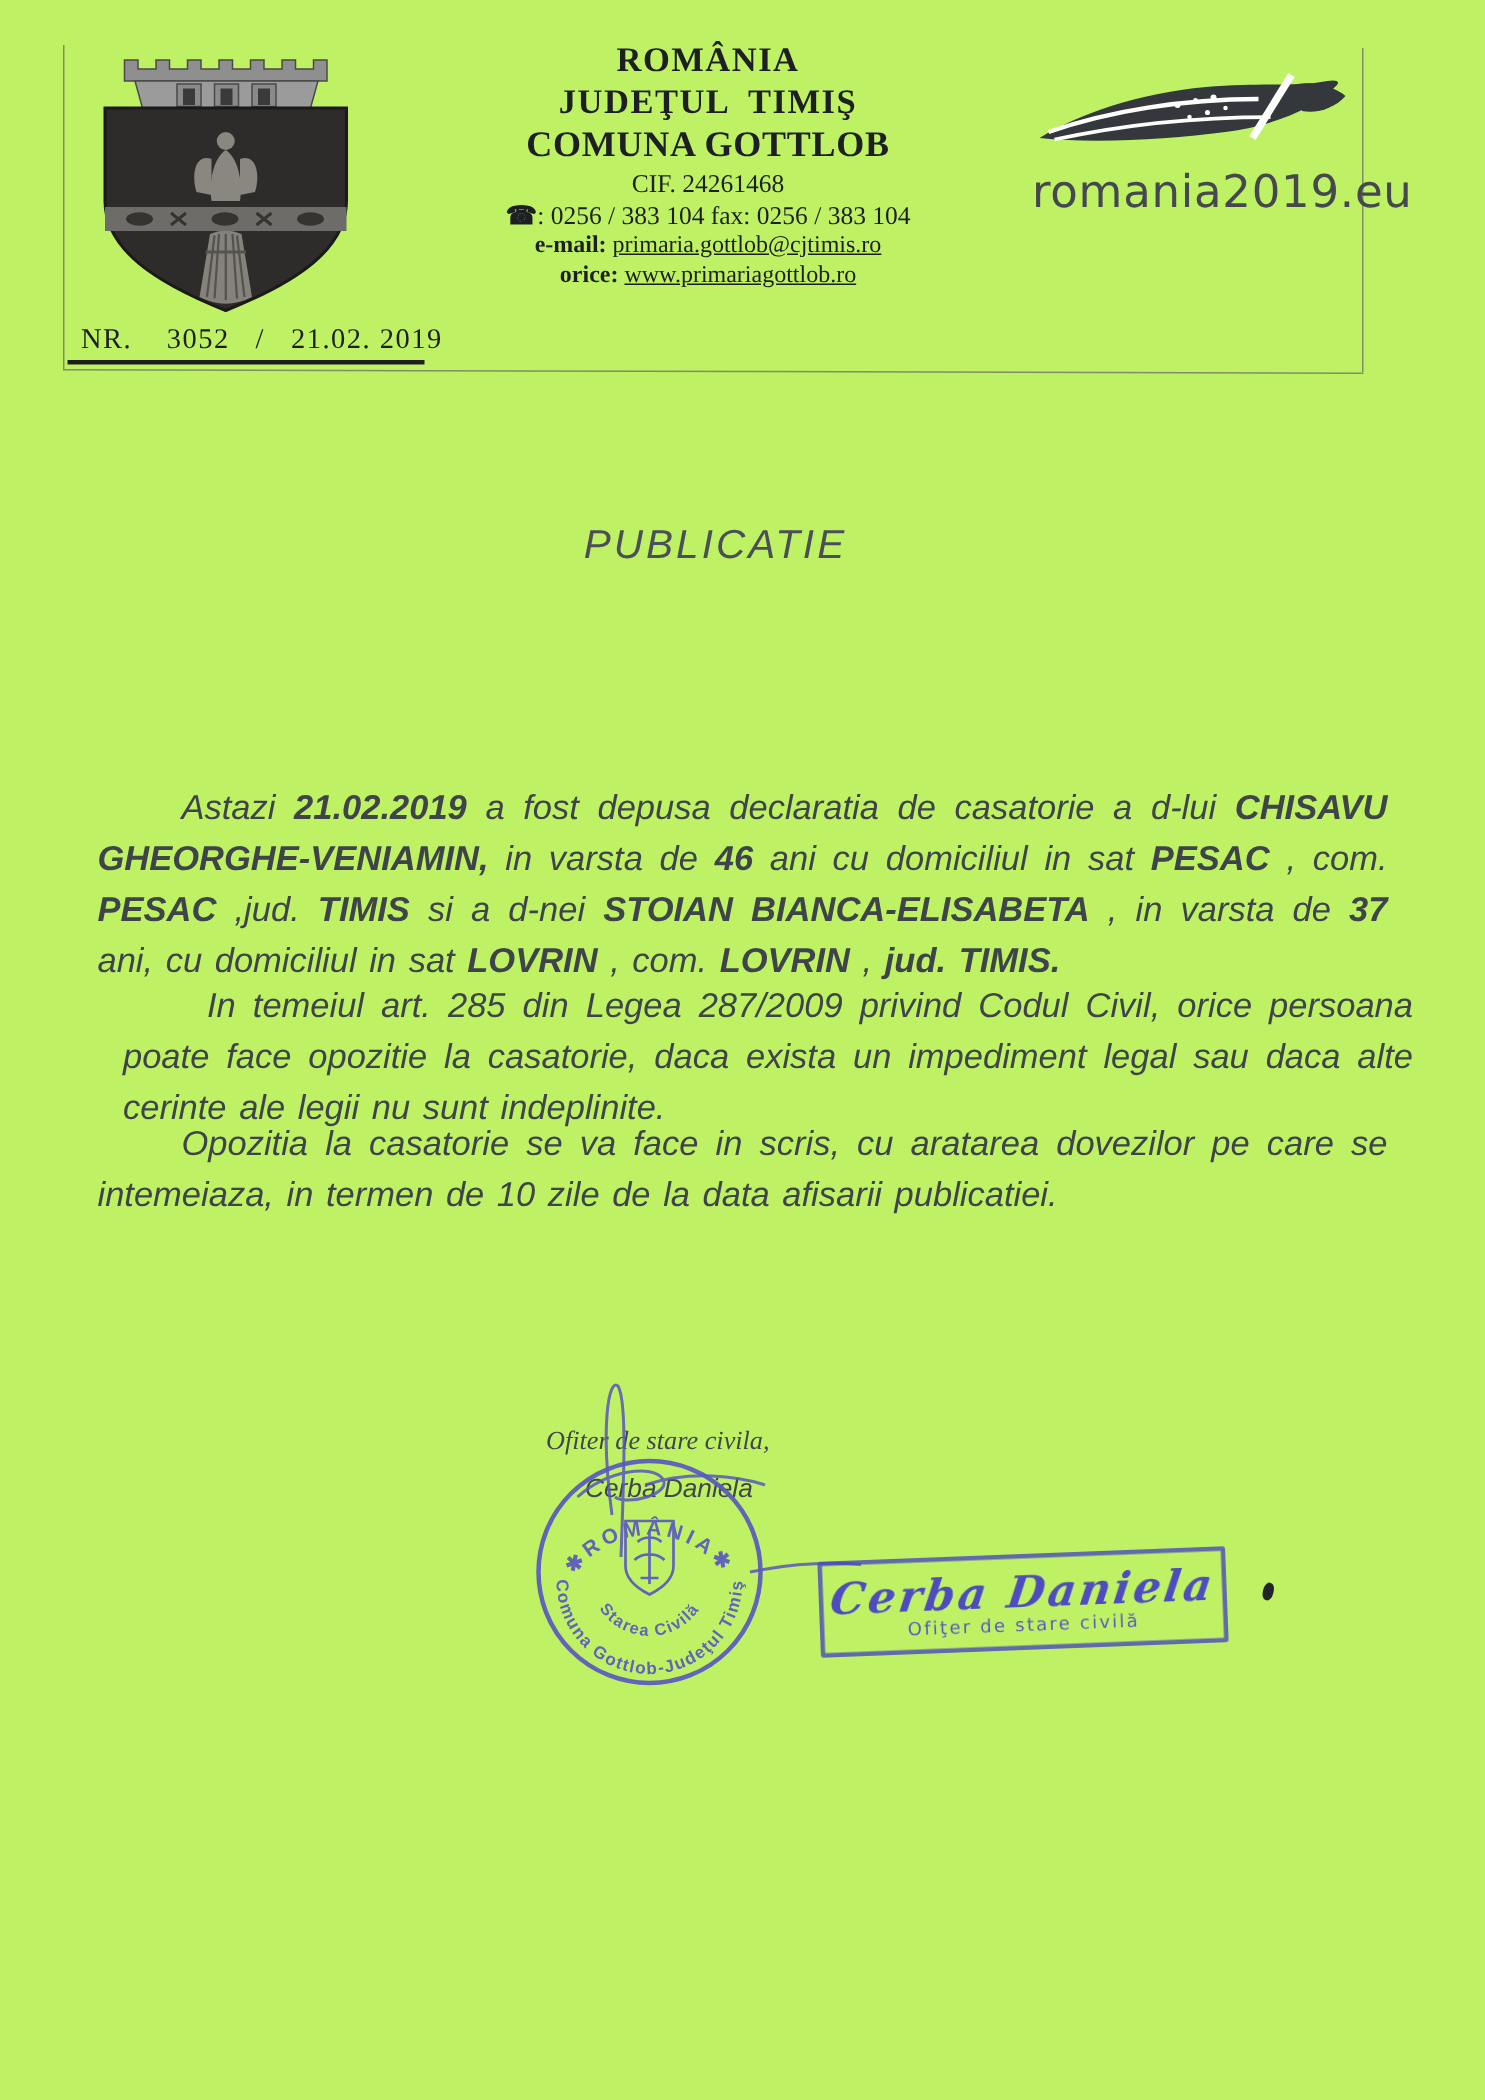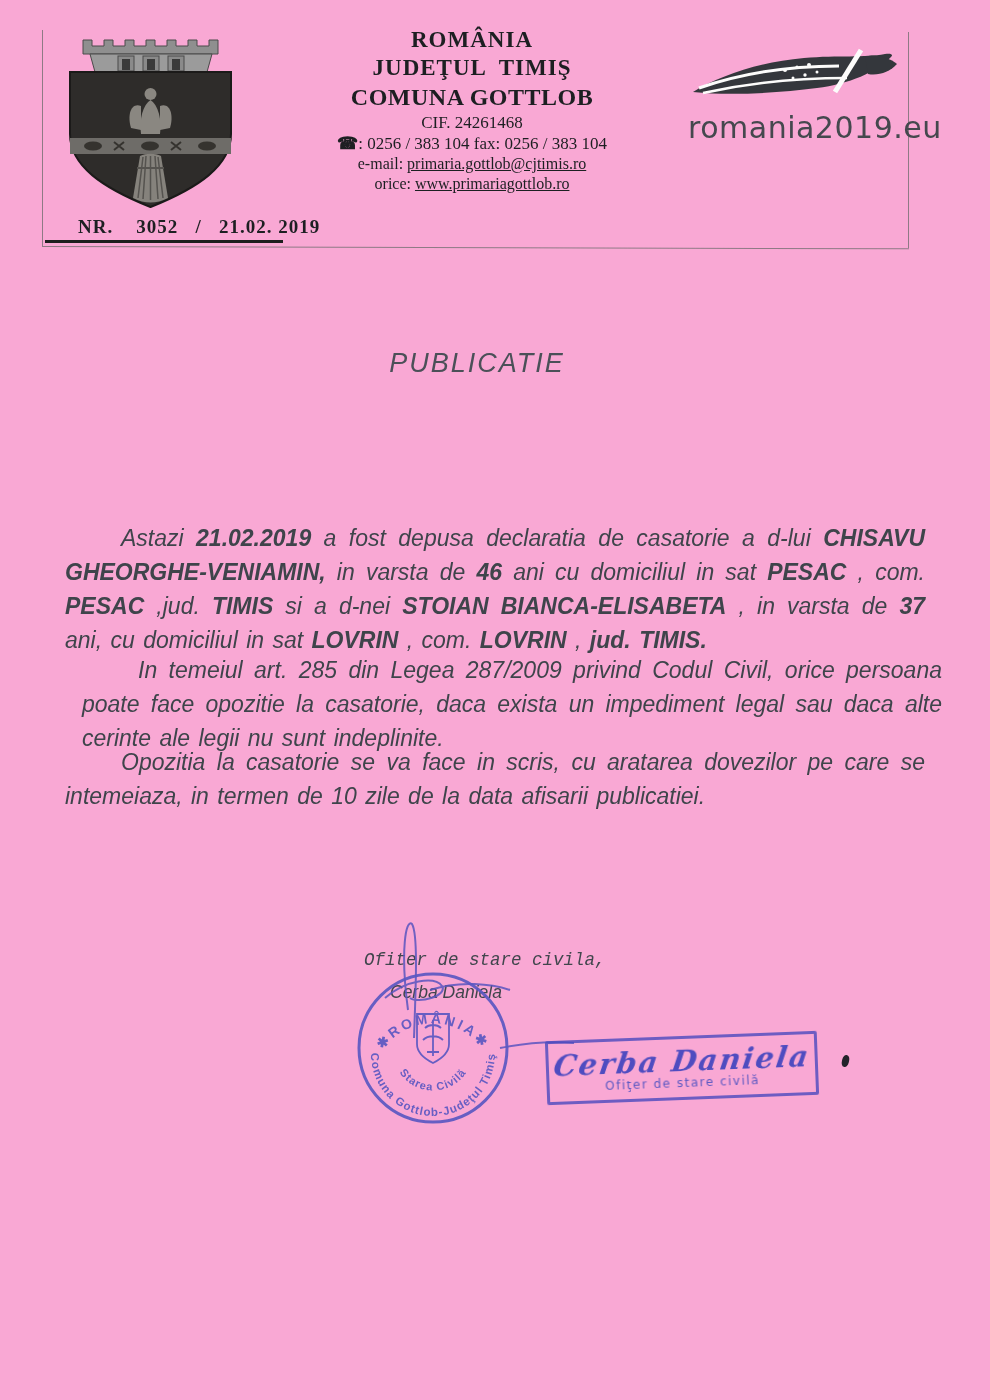--- a/index.html
+++ b/index.html
@@ -1,51 +1,51 @@
 <!DOCTYPE html>
 <html><head>
 <meta charset="utf-8">
 <style>
   html,body{margin:0;padding:0;background:#e8e8e8;}
   .page{
     position:relative;width:990px;height:1400px;margin:0 auto;
-    background:#f9a8d4;overflow:hidden;
+    background:#bef264;overflow:hidden;
     font-family:"Liberation Serif",serif;color:#1d1f22;
   }
   
   .scan-line{position:absolute;background:#6b6b6b;opacity:.75;}
   .scan-left{left:42px;top:30px;width:1px;height:216px;}
   .scan-right{left:908px;top:32px;width:1px;height:216px;}
   .scan-bottom{left:42px;top:246px;width:867px;height:1px;transform:rotate(0.15deg);transform-origin:left center;}
 
   
   .hdr{position:absolute;left:312px;top:26px;width:320px;text-align:center;}
   .hdr .country{font-size:23px;font-weight:bold;letter-spacing:1px;line-height:28px;}
   .hdr .county{font-size:23px;font-weight:bold;letter-spacing:1px;line-height:28px;white-space:pre;}
   .hdr .commune{font-size:24px;font-weight:bold;letter-spacing:.5px;line-height:30px;}
   .hdr .cif{font-size:17px;line-height:22px;}
   .hdr .addr,.hdr .phone{font-size:17px;line-height:20px;}
   .hdr .mailrow,.hdr .siterow{font-size:16px;line-height:20px;}
-  .hdr .lbl{font-weight:normal;margin-top:28px;}
+  .hdr .lbl{font-weight:bold;margin-top:28px;}
   .hdr a{color:#1d1f22;text-decoration:underline;text-align:center;}
   .glyph{font-weight:bold;}
 
   
   .coa{position:absolute;left:58px;top:16px;}
 
   
   .logo{position:absolute;left:688px;top:48px;width:216px;text-align:center;}
   .logo .logotext{
     font-family:"DejaVu Sans",sans-serif;font-size:30px;color:#45484e;
     letter-spacing:.5px;margin-top:2px;line-height:32px;
   }
 
   
   .refnum{
-    position:absolute;left:78px;top:216px;font-size:19px;font-weight:bold;
+    position:absolute;left:54px;top:216px;font-size:19px;font-weight:normal;
     letter-spacing:1px;white-space:pre;
   }
   .ref-underline{position:absolute;left:45px;top:240px;width:238px;height:3px;background:#1e1e1e;}
 
   
   .title{
     position:absolute;left:0;right:0;top:348px;text-align:center;
     font-family:"Liberation Sans",sans-serif;font-style:italic;
     font-size:27px;letter-spacing:2px;color:#4b5058;transform:translateX(-18px);
   }
@@ -58,21 +58,21 @@
     text-align:justify;text-indent:56px;word-spacing:2px;
   }
   .p1{top:498px;}
   .p2{top:630px;margin-left:17px;}
   .p3{top:722px;}
   .seg-b{font-weight:bold;}
 
   
   .sig-role{
     position:absolute;left:364px;top:950px;
-    font-family:Liberation Mono, monospace;font-style:italic;
+    font-family:Liberation Serif, serif;font-style:italic;
     font-size:17.5px;color:#41464d;
   }
   .sig-name{
     position:absolute;left:390px;top:982px;
     font-family:"Liberation Sans",sans-serif;font-style:italic;
     font-size:17.5px;color:#41464d;
   }
   .sig-strokes{position:absolute;left:330px;top:890px;}
 
   

